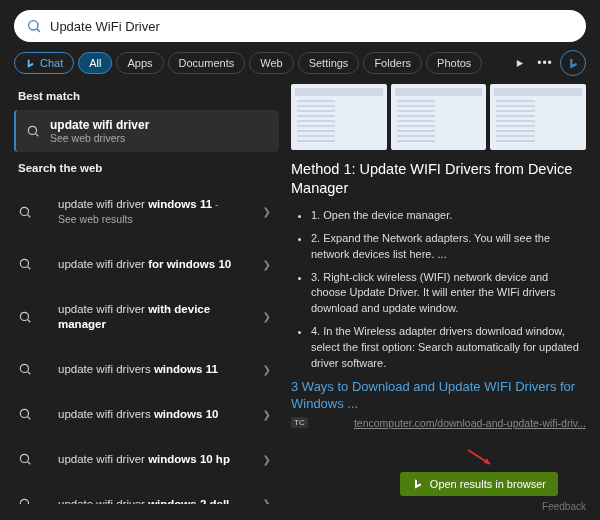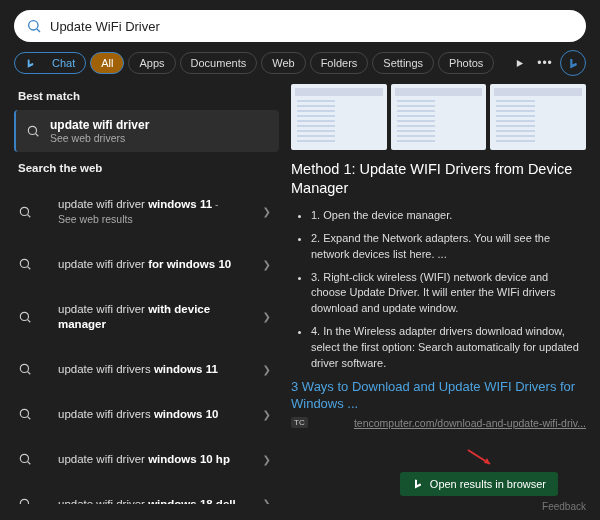--- a/index.html
+++ b/index.html
@@ -36,25 +36,25 @@
     padding: 0 14px 8px 14px;
   }
   .chip {
     border: 1px solid #444;
     border-radius: 14px;
     padding: 4px 10px;
     font-size: 11px;
     color: #ddd;
     display: flex;
     align-items: center;
-    gap: 16px;
+    gap: 4px;
     cursor: pointer;
   }
   .chip.chat { border-color: #3b82c4; color: #5fb3f0; }
-  .chip.all { background: #a16207; border-color: #3b82c4; color: #fff; }
+  .chip.all { background: #0c4a6e; border-color: #3b82c4; color: #fff; }
   .spacer { flex: 1; }
   .iconbtn { width: 22px; height: 22px; display:flex; align-items:center; justify-content:center; color:#ddd; cursor:pointer; }
   .bingcircle {
     width: 26px; height: 26px; border-radius: 50%;
     border: 1.5px solid #3b82c4;
     display:flex; align-items:center; justify-content:center;
   }
   .content {
     display: flex;
     padding: 0 14px;
@@ -116,21 +116,21 @@
   .link { color: #4da3e0; font-size: 13px; line-height:1.3; margin-top: 4px; cursor:pointer; }
   .srcline { display:flex; align-items:center; gap:5px; margin-top:4px;justify-content:space-between; }
   .src-badge { background:#333; color:#ccc; font-size:8px; padding:1px 3px; border-radius:2px; }
   .src-url { font-size:10.5px; color:#888; text-decoration: underline; }
   .arrow-annot {
     position:absolute; right: 90px; bottom: 36px;
     width: 30px; height: 20px;
   }
   .openbtn {
     position: absolute; right: 28px; bottom: 8px;
-    background: #14532d; color: #fff;
+    background: #4d7c0f; color: #fff;
     border-radius: 3px;
     padding: 6px 12px;
     font-size: 11px;
     display:flex; align-items:center; gap:6px;
     cursor:pointer;
   }
   .feedback {
     position:absolute; right:14px; bottom:8px;
     font-size:10px; color:#777;
   }
@@ -159,24 +159,24 @@
   <div class="chip">
       <span>Apps</span>
     </div>
   <div class="chip">
       <span>Documents</span>
     </div>
   <div class="chip">
       <span>Web</span>
     </div>
   <div class="chip">
+      <span>Settings</span>
+    </div>
+  <div class="chip">
       <span>Folders</span>
-    </div>
-  <div class="chip">
-      <span>Settings</span>
     </div>
   <div class="chip">
       <span>Photos</span>
     </div>
   <div class="spacer"></div>
   <div class="iconbtn">
     <svg width="9" height="9" viewBox="0 0 10 10" fill="#ddd">
         <path d="M2 1l7 4-7 4z"></path>
       </svg>
   </div>
@@ -253,21 +253,21 @@
             <line x1="21" y1="21" x2="16.5" y2="16.5"></line>
           </svg>
           <div class="txt">update wifi driver <b>windows 10 hp</b></div>
           <span class="chev">❯</span>
         </div>
         <div class="sugg">
           <svg class="mag" viewBox="0 0 24 24" fill="none" stroke="#ccc" stroke-width="2">
             <circle cx="11" cy="11" r="7"></circle>
             <line x1="21" y1="21" x2="16.5" y2="16.5"></line>
           </svg>
-          <div class="txt">update wifi driver <b>windows 18 dell</b></div>
+          <div class="txt">update wifi driver <b>windows 2 dell</b></div>
           <span class="chev">❯</span>
         </div>
       </div>
   </div>
 
   <div class="right">
     <div class="thumbs">
       <div class="thumb"></div>
       <div class="thumb"></div>
       <div class="thumb"></div>

